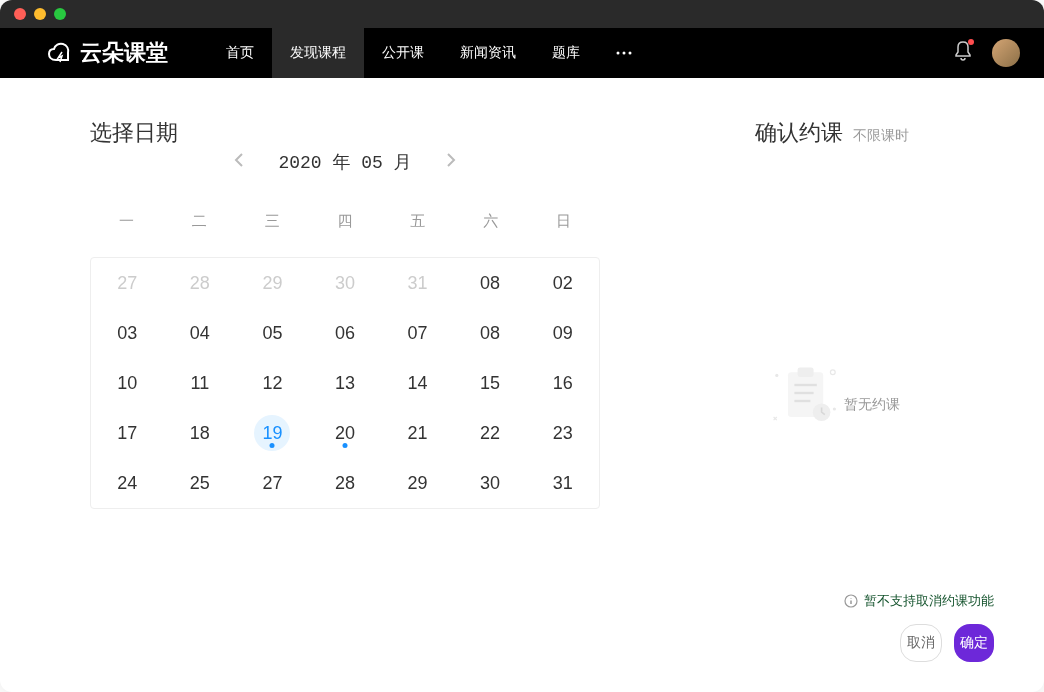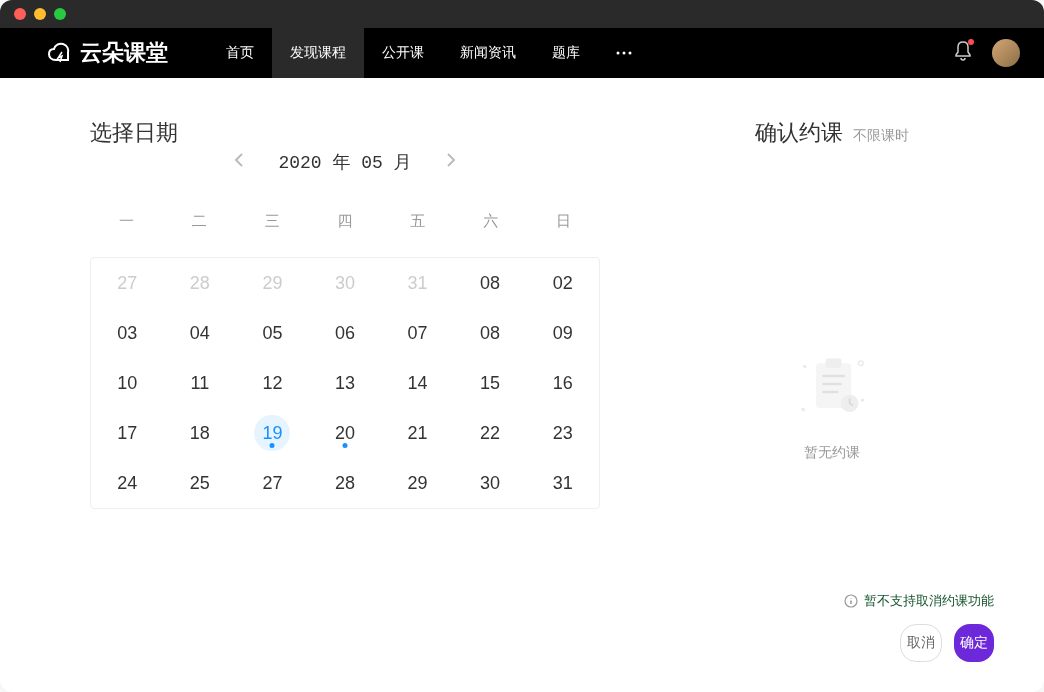--- a/index.html
+++ b/index.html
@@ -157,21 +157,21 @@
   gap: 10px;
   margin-bottom: 30px;
   justify-content: center;
 }
 .right-title { font-size: 22px; color: #333; font-weight: 500; }
 .right-sub { font-size: 14px; color: #999; }
 
 .empty-state {
   flex: 1;
   display: flex;
-  flex-direction: column;
+  flex-direction: row;
   align-items: center;
   justify-content: center;
   padding-top: 40px;
 }
 .empty-icon {
   width: 80px;
   height: 80px;
   margin-bottom: 16px;
   position: relative;
   display: flex;

